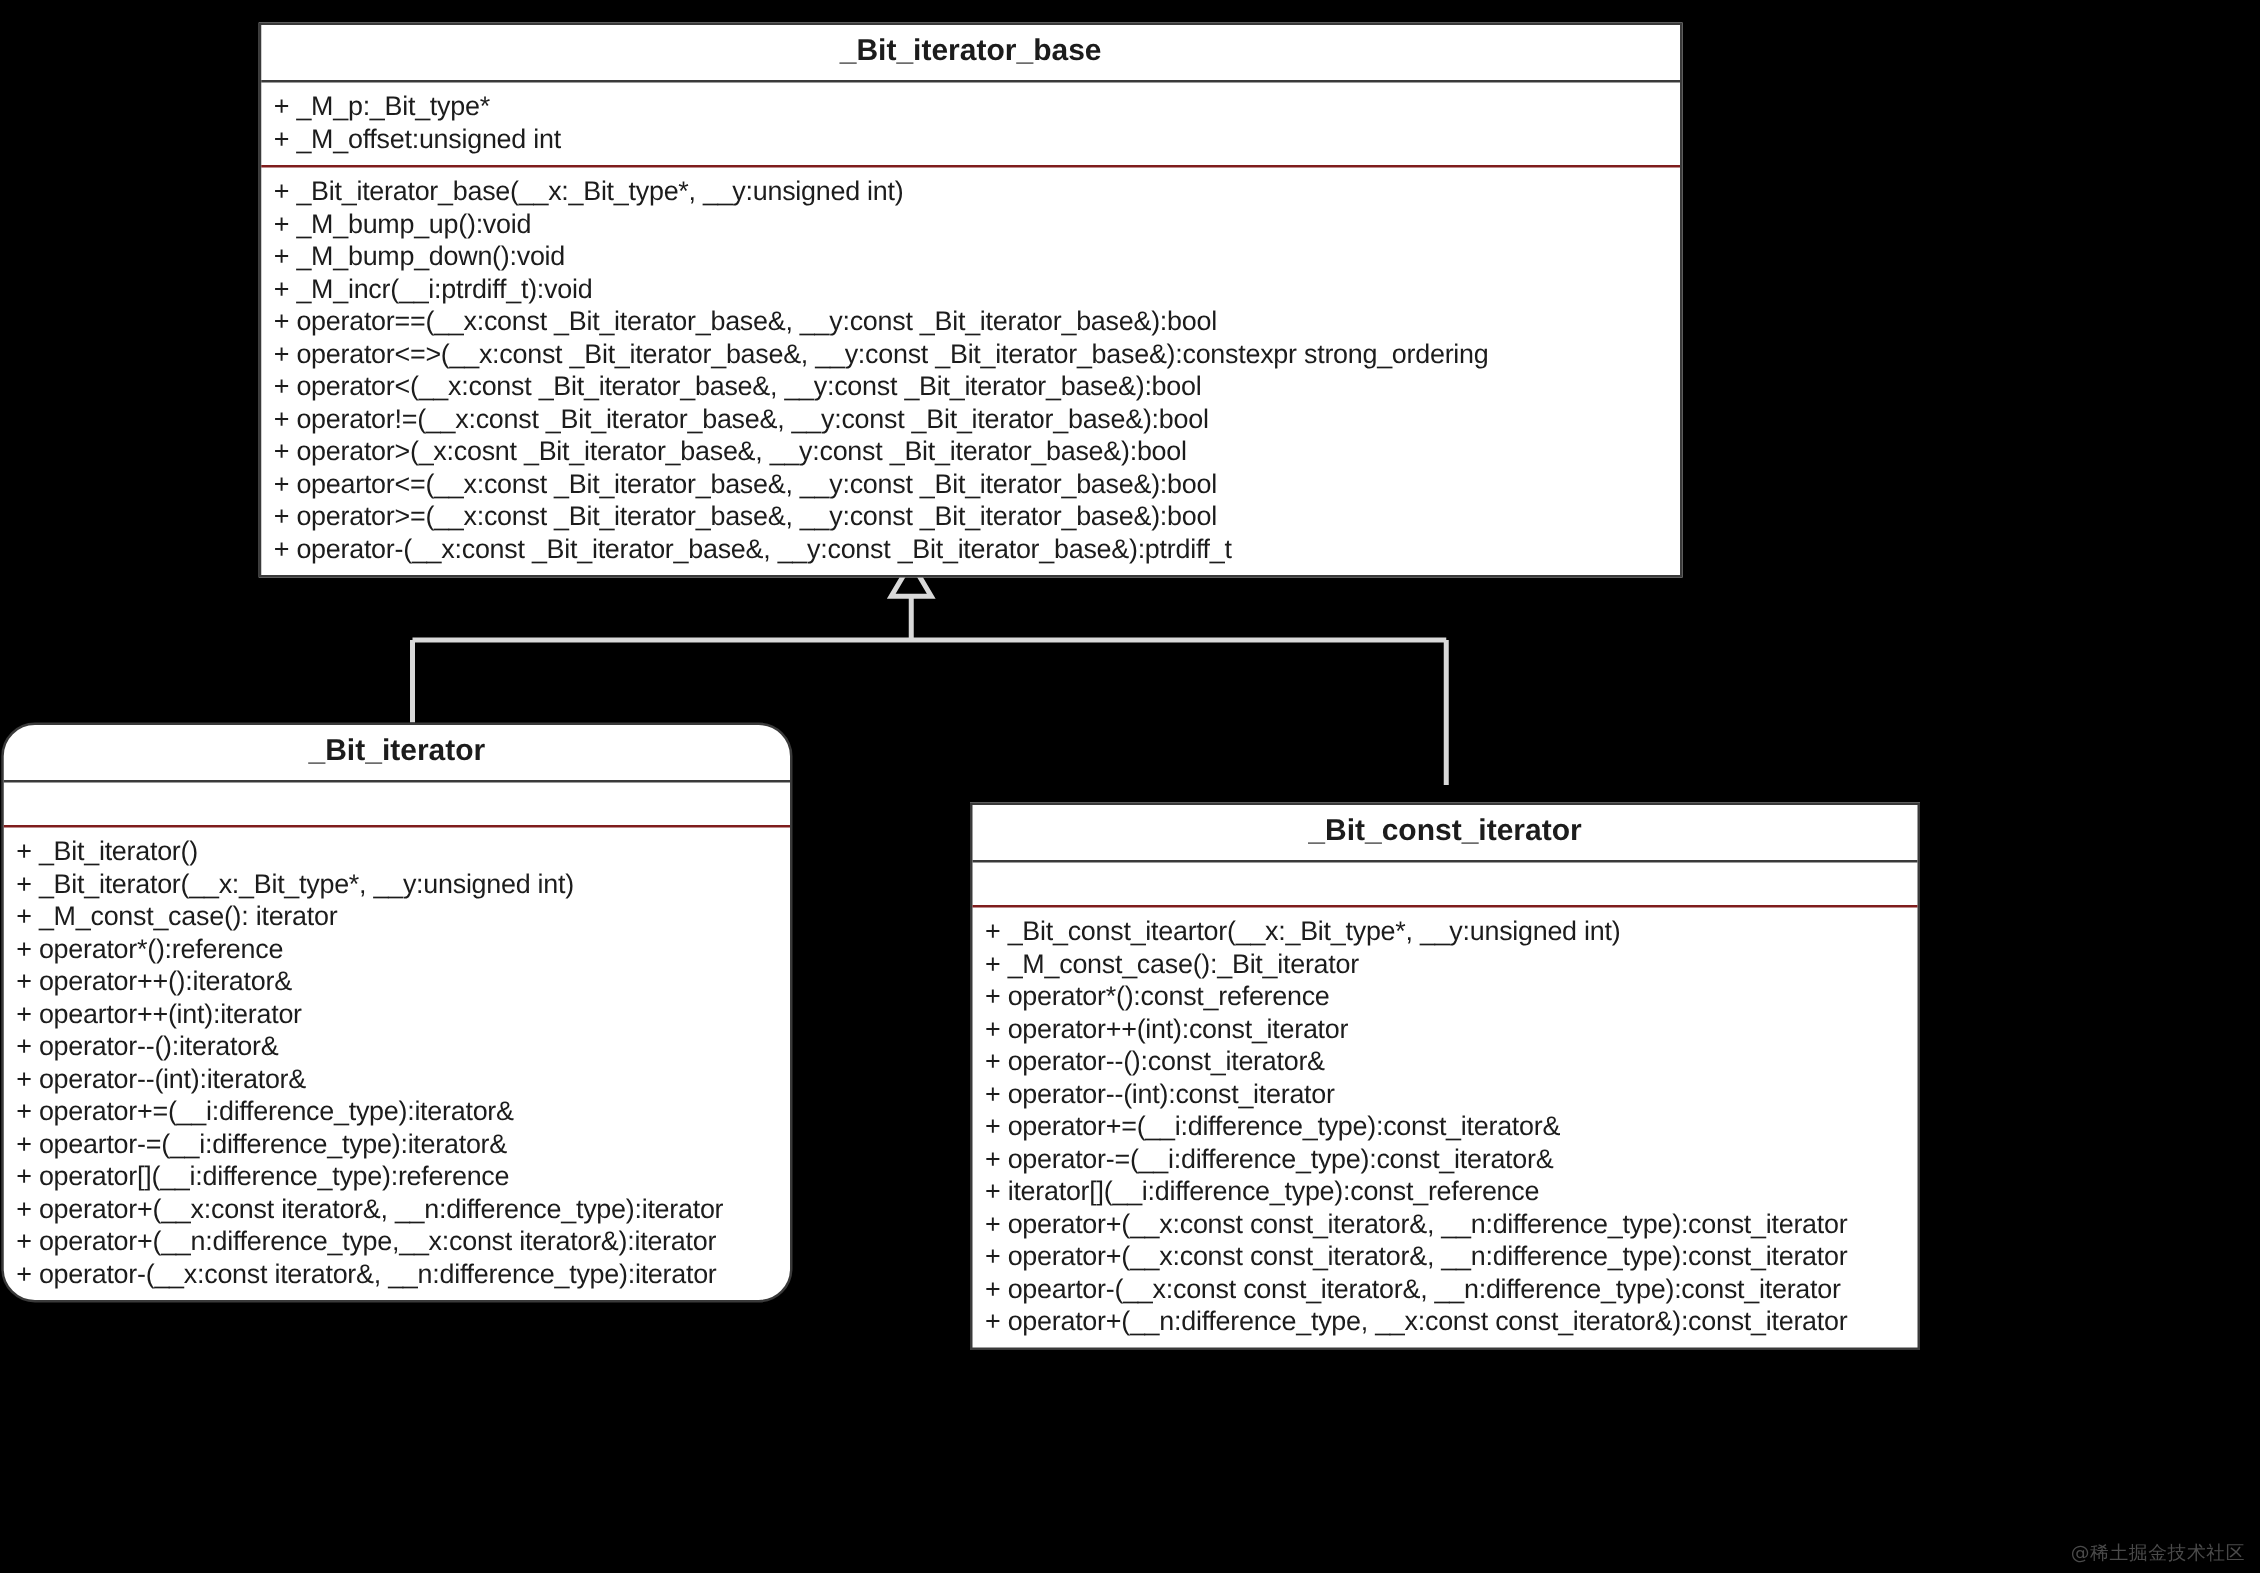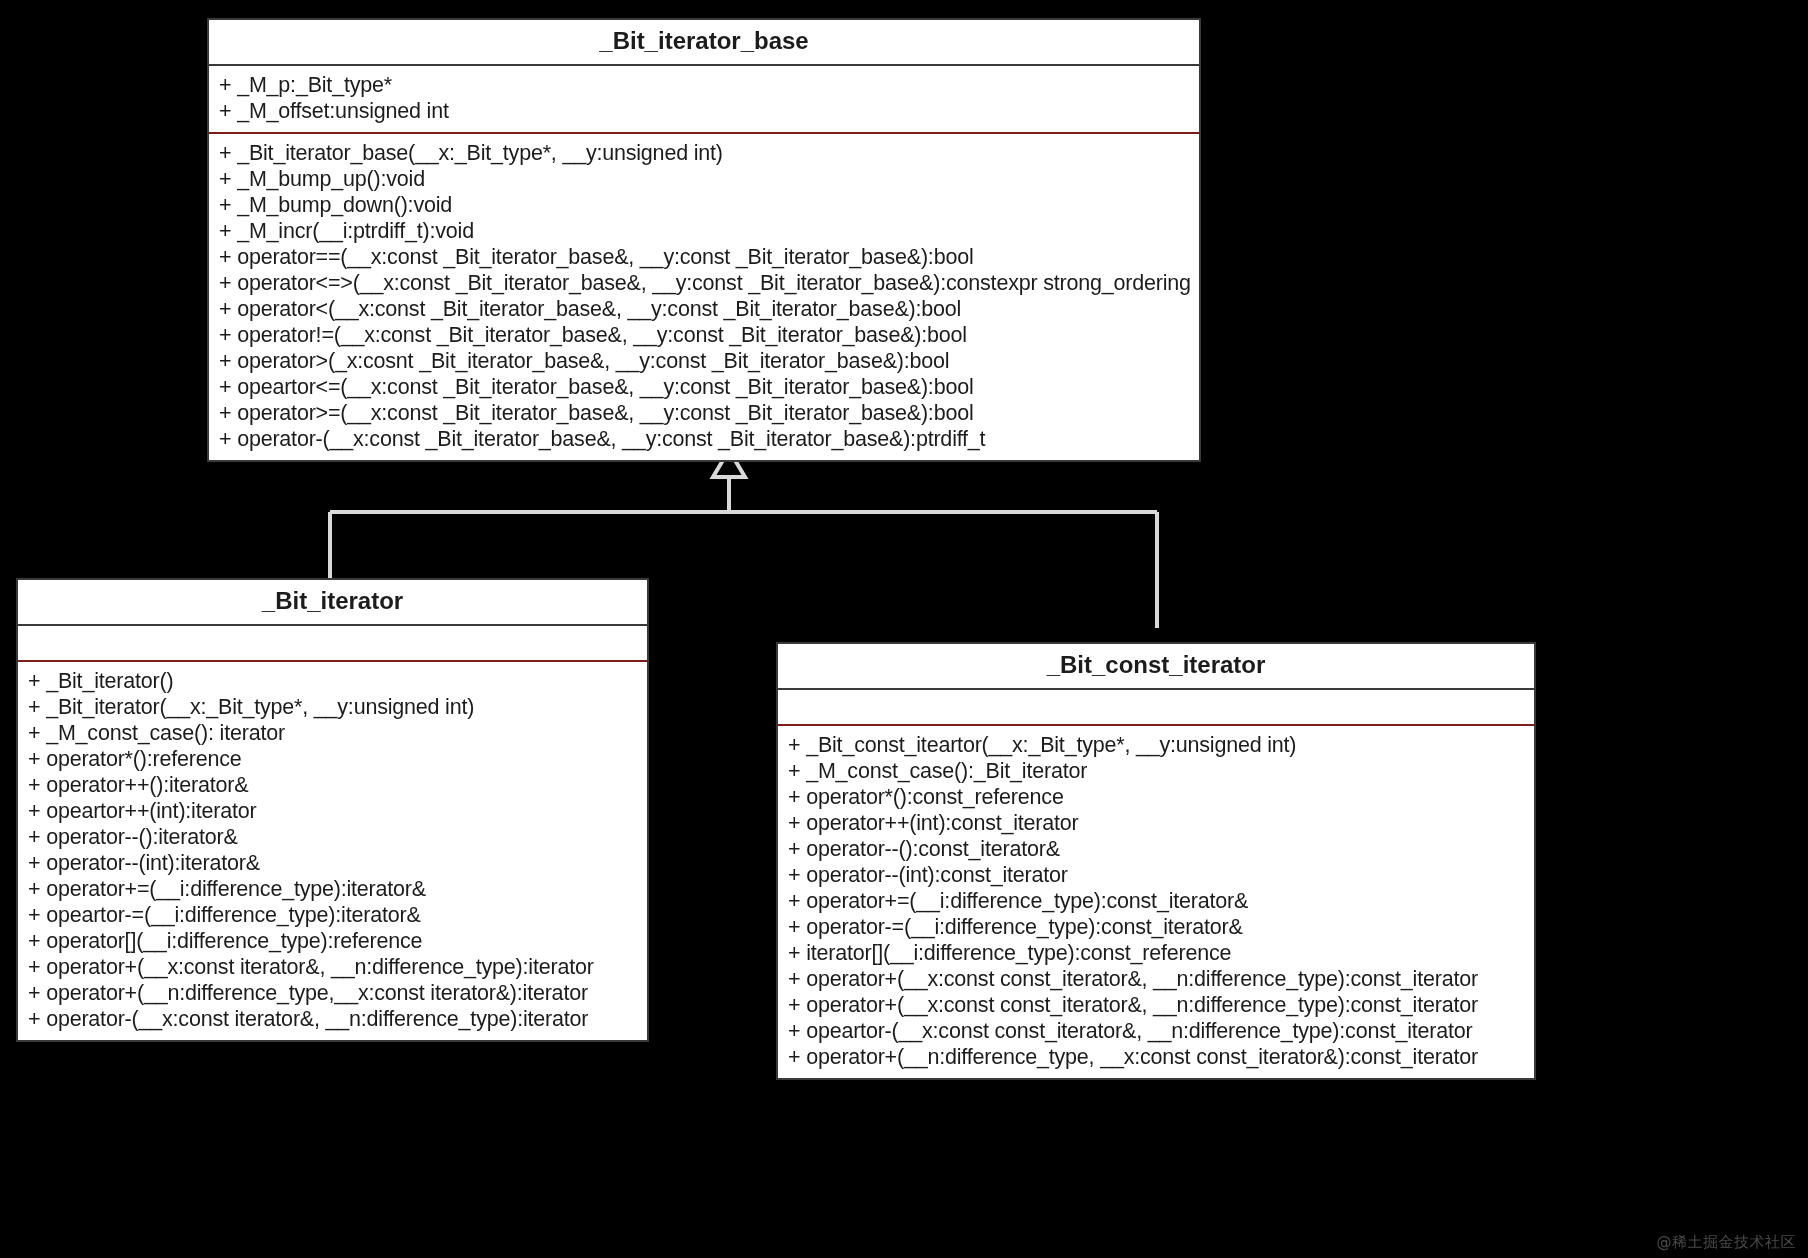--- a/index.html
+++ b/index.html
@@ -67,26 +67,27 @@
     line-height: 26px;
     white-space: nowrap;
     font-family: "Liberation Sans", sans-serif;
     letter-spacing: -0.2px;
   }
 
   
   #class-base {
     left: 207px;
     top: 18px;
-    width: 994px;
+    width: 1139px;
   }
   #class-iterator {
-    left: 16px;
+    left: 1px;
     top: 578px;
     width: 633px;
+    border-radius: 27px;
   }
   #class-const-iterator {
     left: 776px;
     top: 642px;
     width: 760px;
   }
 
   .watermark {
     position: absolute;
     right: 12px;

